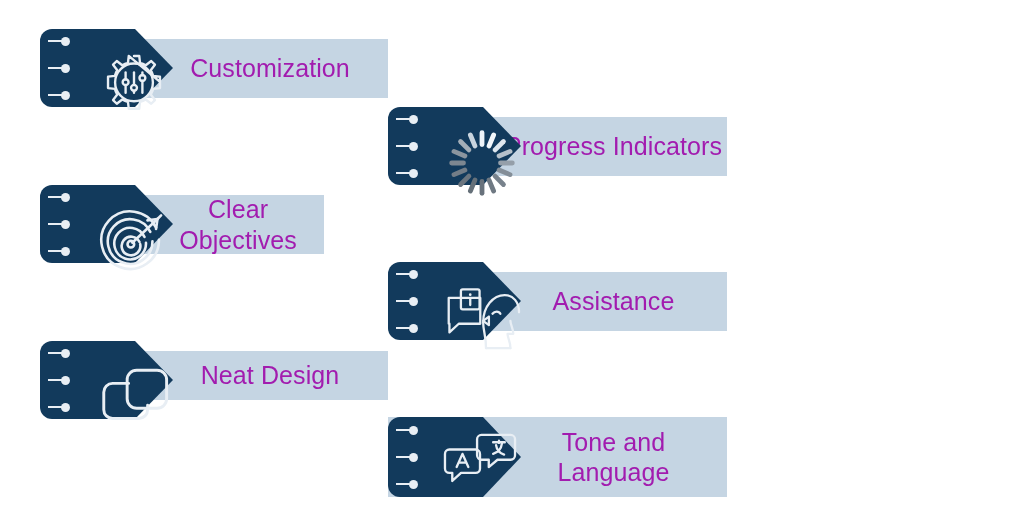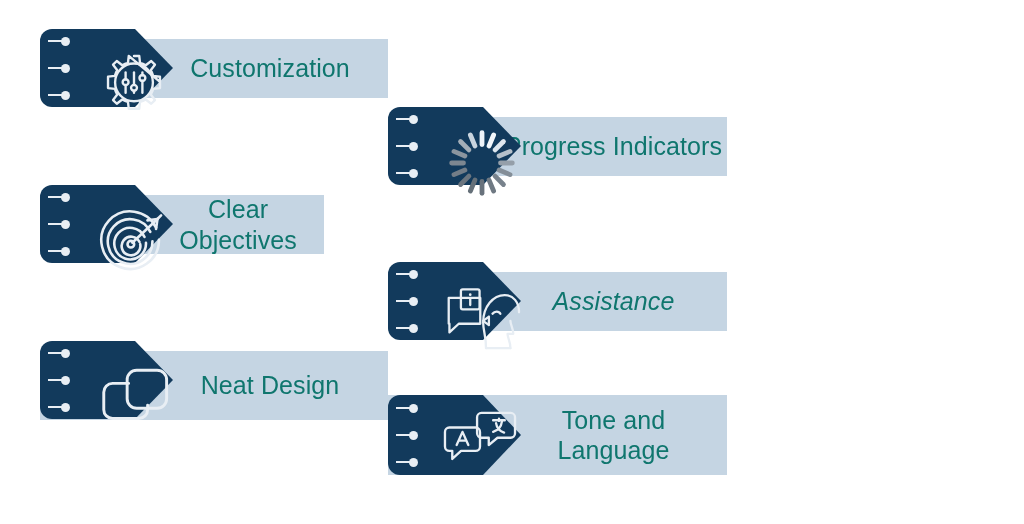--- a/index.html
+++ b/index.html
@@ -27,21 +27,21 @@
   .bar {
     position: absolute;
     left: 0;
     top: 0;
     background: #c5d5e3;
     display: flex;
     align-items: center;
     justify-content: center;
   }
   .bar-label {
-    color: #0f766e;
+    color: #a21caf;
     font-family: "Liberation Sans", sans-serif;
     font-size: 25px;
     font-weight: 400;
     letter-spacing: 0.1px;
     line-height: 1.22;
     text-align: center;
     white-space: pre-line;
     padding-left: 112px;
     box-sizing: border-box;
     width: 100%;
@@ -217,21 +217,21 @@
         <path d="M66 43 A22 22 0 1 0 68 51"></path>
         <path d="M59 50 A13 13 0 1 0 60 53"></path>
         <circle cx="47" cy="53" r="4.6"></circle>
         <line x1="49" y1="51" x2="84" y2="18"></line>
         <path d="M84 18 L70 20 M84 18 L82 32"></path>
         <path d="M84 18 L89 13"></path>
       </svg>
     </div>
   </div>
 
-  <div class="item" style="left:388px; top:272px; width:339px; height:59px;font-style:italic;">
+  <div class="item" style="left:388px; top:272px; width:339px; height:59px;">
     <div class="bar" style="width:339px; height:59px;">
       <span class="bar-label">Assistance</span>
     </div>
     <div class="tag" style="width:95px; height:78px; top:-10px;">
       <div class="tag-point" style="left:95px; width:38px;"></div>
       <div class="pins">
         <div class="pin">
           <div class="pin-line"></div>
           <div class="pin-dot"></div>
         </div>
@@ -254,21 +254,21 @@
         <path d="M62 88 C62 70 58 64 58 52 C58 30 72 14 88 14 C100 14 108 24 108 38"></path>
         <path d="M62 88 L96 88"></path>
         <path d="M96 88 C96 78 92 74 92 68 L100 68 C100 60 96 56 96 50"></path>
         <path d="M58 50 L66 44 L66 56 Z"></path>
         <path d="M71 40 C74 36 80 36 82 40"></path>
       </svg>
     </div>
   </div>
 
   <div class="item" style="left:40px; top:351px; width:348px; height:59px;">
-    <div class="bar" style="width:348px; height:69px;">
+    <div class="bar" style="width:348px; height:49px;">
       <span class="bar-label">Neat Design</span>
     </div>
     <div class="tag" style="width:95px; height:78px; top:-10px;">
       <div class="tag-point" style="left:95px; width:38px;"></div>
       <div class="pins">
         <div class="pin">
           <div class="pin-line"></div>
           <div class="pin-dot"></div>
         </div>
         <div class="pin">
@@ -282,21 +282,21 @@
       </div>
     </div>
     <div class="icon-wrap" style="left:54px; top:12px; width:78px; height:70px;">
       <svg width="76" height="68" viewBox="0 0 104 92" fill="none" stroke="#e8eef4" stroke-width="4" stroke-linecap="round" stroke-linejoin="round">
         <path d="M46 26 H24 A12 12 0 0 0 12 38 V62 A12 12 0 0 0 24 74 H60 A12 12 0 0 0 72 62 V56"></path>
         <rect x="44" y="8" width="54" height="52" rx="13"></rect>
       </svg>
     </div>
   </div>
 
-  <div class="item" style="left:388px; top:395px; width:339px; height:80px;">
+  <div class="item" style="left:388px; top:417px; width:339px; height:80px;">
     <div class="bar" style="width:339px; height:80px;">
       <span class="bar-label">Tone and
 Language</span>
     </div>
     <div class="tag" style="width:95px; height:80px; top:0px;">
       <div class="tag-point" style="left:95px; width:38px;"></div>
       <div class="pins">
         <div class="pin">
           <div class="pin-line"></div>
           <div class="pin-dot"></div>

